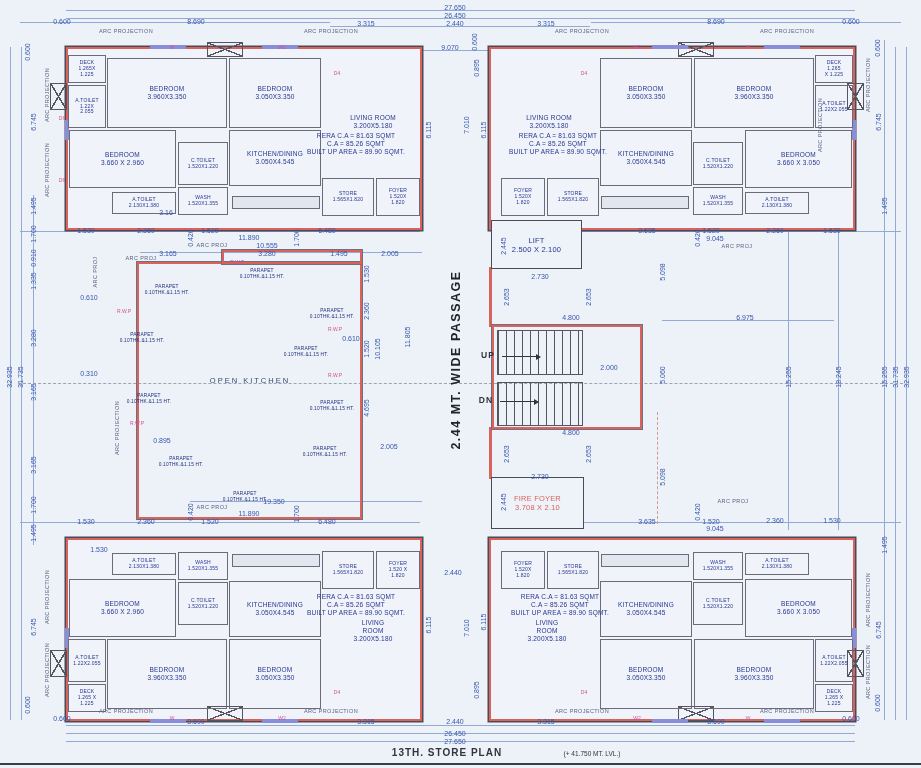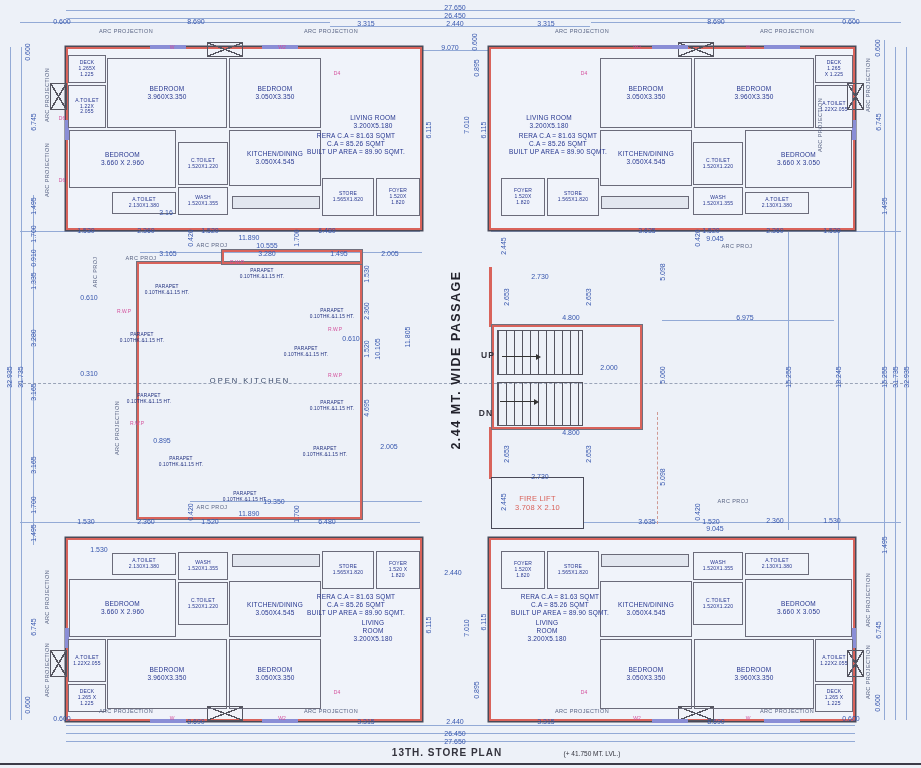--- a/index.html
+++ b/index.html
@@ -306,22 +306,26 @@
     </div>
     <div class="box sm" style="left: 547px; top: 551px; width: 52px; height: 38px;">
       <div>STORE</div>
       <div>1.565X1.820</div>
     </div>
     <div class="box sm" style="left: 501px; top: 551px; width: 44px; height: 38px;">
       <div>FOYER</div>
       <div>1.520X</div>
       <div>1.820</div>
     </div>
+    <div class="box core" style="left: 491px; top: 220px; width: 91px; height: 49px;">
+      <div>LIFT</div>
+      <div>2.500 X 2.100</div>
+    </div>
     <div class="box core fl" style="left: 491px; top: 477px; width: 93px; height: 52px;">
-      <div>FIRE LIFT</div>
+      <div>FIRE FOYER</div>
       <div>3.708 X 2.10</div>
     </div>
     <div class="box nb" style="left: 330px; top: 112px; width: 86px; height: 20px;">
       <div>LIVING ROOM</div>
       <div>3.200X5.180</div>
     </div>
     <div class="box nb" style="left: 296px; top: 131px; width: 120px; height: 26px;">
       <div>RERA C.A = 81.63 SQMT</div>
       <div>C.A = 85.26 SQMT</div>
       <div>BUILT UP AREA = 89.90 SQMT.</div>
@@ -535,21 +539,21 @@
     <div class="lbl dv" style="left: 474px; top: 42px;">0.600</div>
     <div class="lbl dv" style="left: 476px; top: 68px;">0.895</div>
     <div class="lbl dv" style="left: 428px; top: 130px;">6.115</div>
     <div class="lbl dv" style="left: 466px; top: 125px;">7.010</div>
     <div class="lbl dv" style="left: 483px; top: 130px;">6.115</div>
     <div class="lbl dv" style="left: 476px; top: 690px;">0.895</div>
     <div class="lbl dv" style="left: 428px; top: 625px;">6.115</div>
     <div class="lbl dv" style="left: 466px; top: 628px;">7.010</div>
     <div class="lbl dv" style="left: 483px; top: 622px;">6.115</div>
     <div class="lbl updn" style="left: 488px; top: 355px;">UP</div>
-    <div class="lbl updn" style="left: 486px; top: 413px;">DN</div>
+    <div class="lbl updn" style="left: 486px; top: 400px;">DN</div>
     <div class="lbl pass" style="left: 456px; top: 360px;">2.44 MT. WIDE PASSAGE</div>
     <div class="lbl pk" style="left: 172px; top: 47px;">W</div>
     <div class="lbl pk" style="left: 282px; top: 47px;">W2</div>
     <div class="lbl pk" style="left: 637px; top: 47px;">W2</div>
     <div class="lbl pk" style="left: 748px; top: 47px;">W</div>
     <div class="lbl pk" style="left: 337px; top: 73px;">D4</div>
     <div class="lbl pk" style="left: 584px; top: 73px;">D4</div>
     <div class="lbl pk" style="left: 172px; top: 718px;">W</div>
     <div class="lbl pk" style="left: 282px; top: 718px;">W2</div>
     <div class="lbl pk" style="left: 637px; top: 718px;">W2</div>

